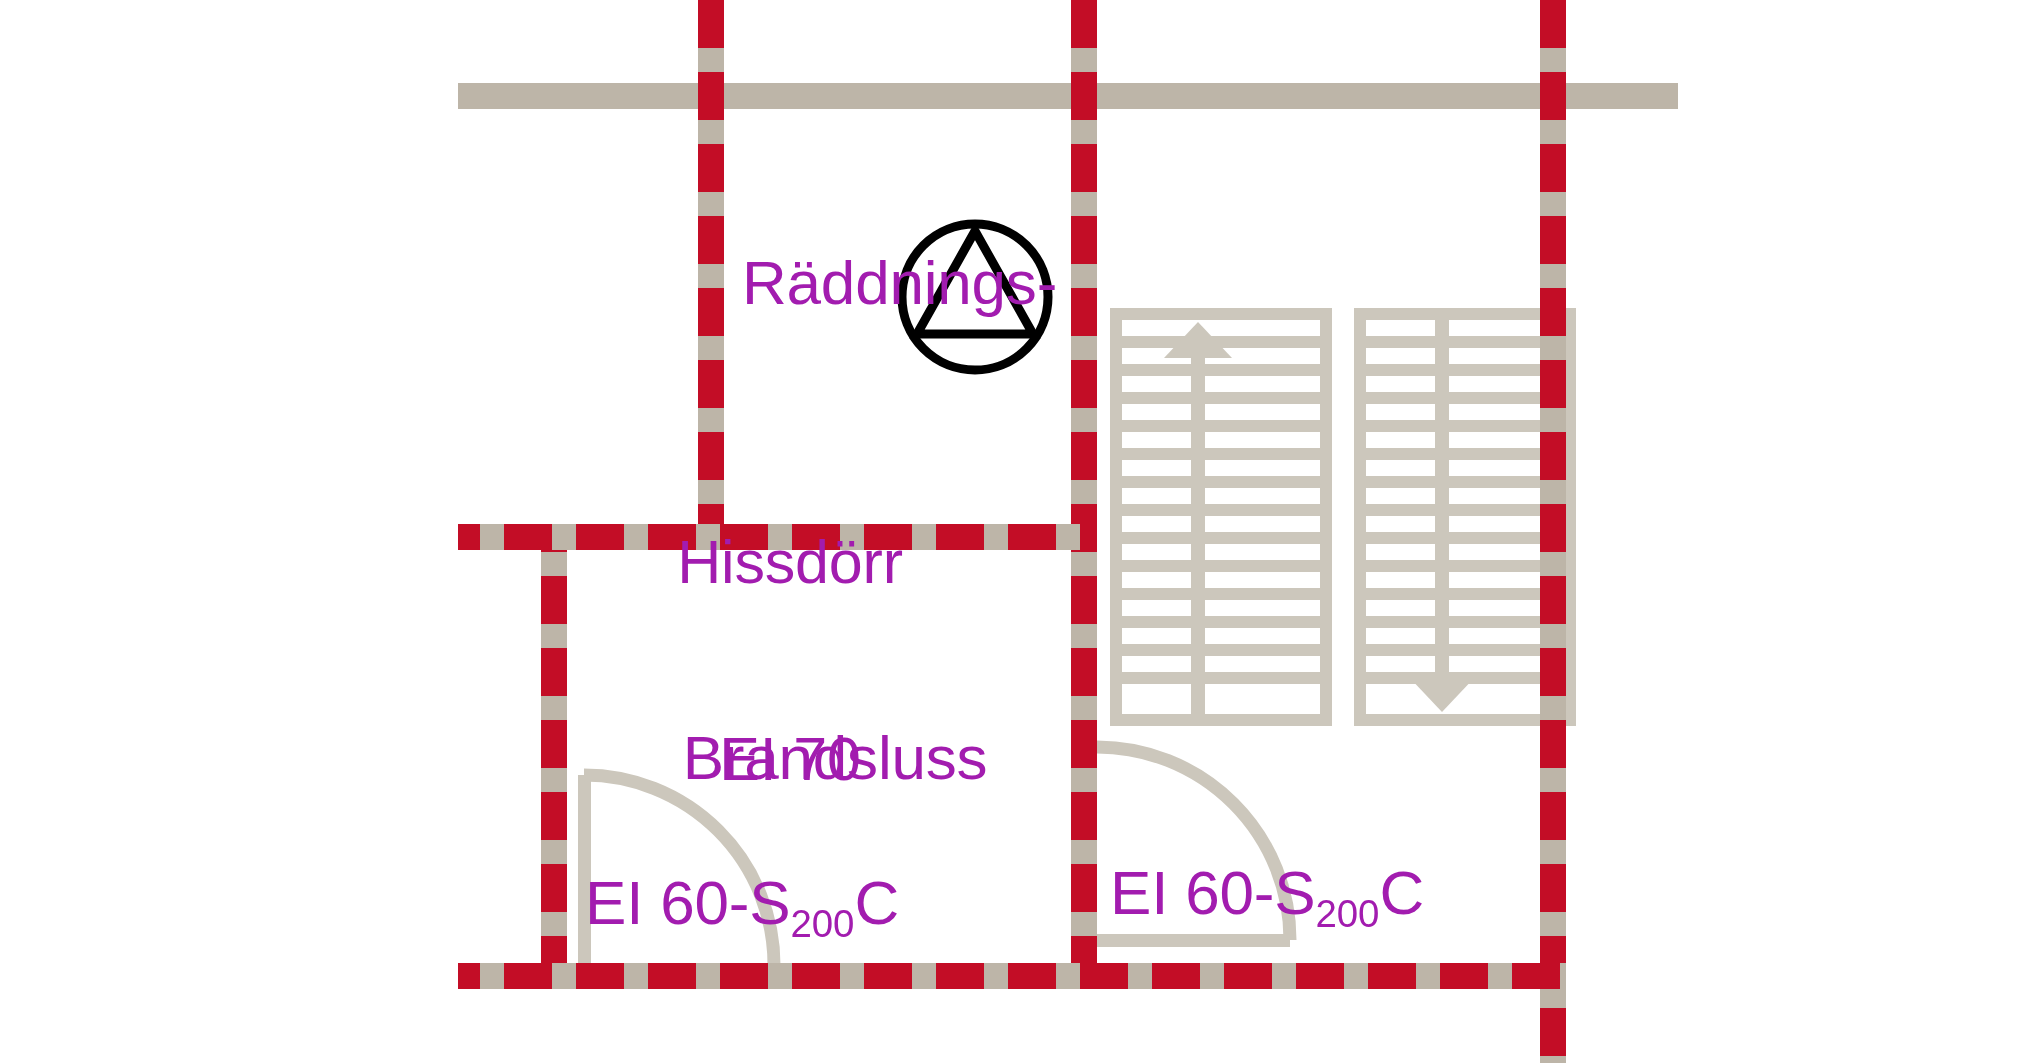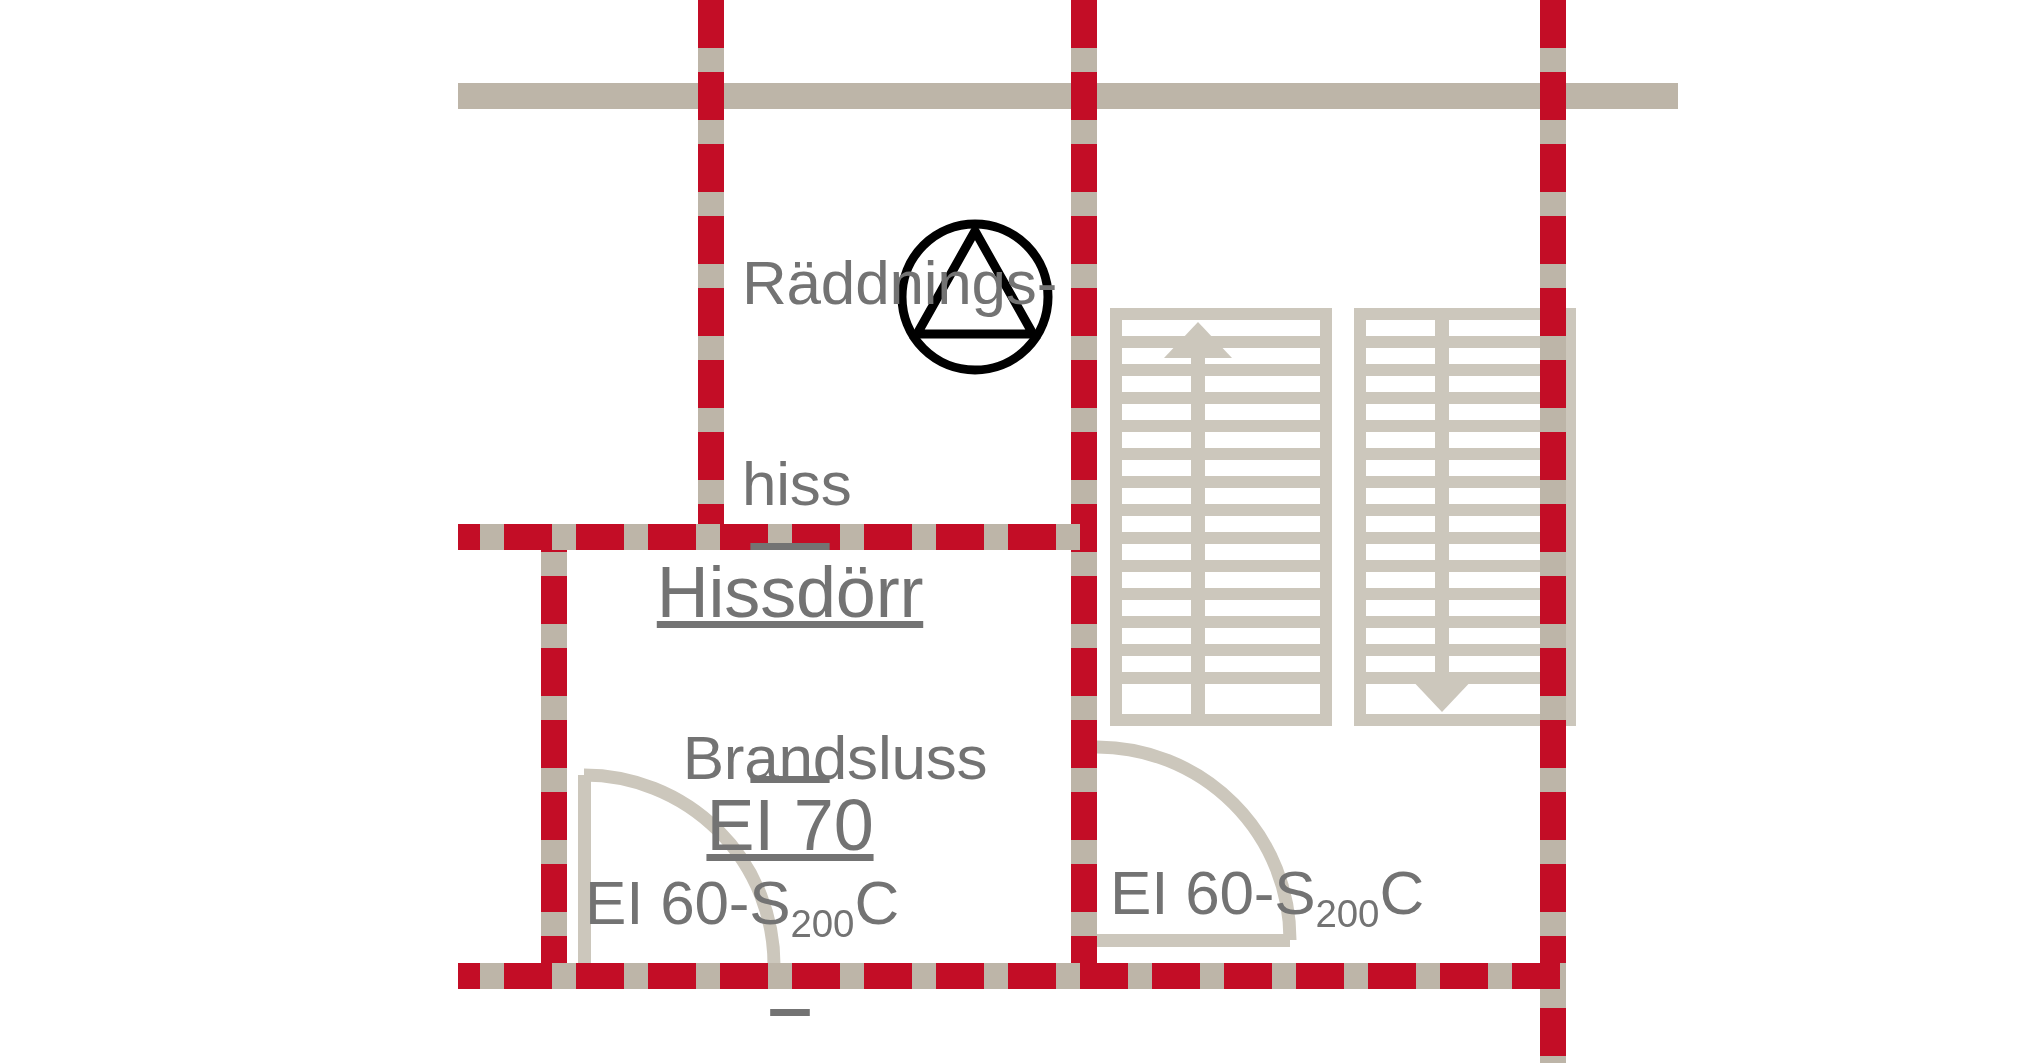--- a/index.html
+++ b/index.html
@@ -19,39 +19,38 @@
     overflow: hidden;
   }
   #plan svg {
     display: block;
     position: absolute;
     left: 0;
     top: 0;
   }
   .plan-label {
     position: absolute;
-    color: #737373;
+    color: #a21caf;
     font-family: "Liberation Sans", sans-serif;
     line-height: 1.08;
     white-space: pre;
     letter-spacing: -0.2px;
   }
   .label-raddningshiss {
     left: 742px;
     top: 116px;
     font-size: 62px;
     text-align: left;
   }
   .label-hissdorr {
     left: 790px;
     top: 398px;
-    font-size: 72px;
+    font-size: 61px;
     text-align: center;
     transform: translateX(-50%);
-    text-decoration: underline;
   }
   .label-brandsluss {
     left: 835px;
     top: 725px;
     font-size: 62px;
     text-align: left;
     transform: translateX(-50%);
   }
   .label-ei-left {
     left: 585px;
@@ -180,21 +179,20 @@
 
     <g>
       <circle cx="975" cy="297" r="73" fill="none" stroke="#000000" stroke-width="9"></circle>
       <polygon points="975,231 1033,334 917,334" fill="none" stroke="#000000" stroke-width="9" stroke-linejoin="miter"></polygon>
     </g>
 
   </svg>
 
   <div class="plan-label label-raddningshiss">
     <div>Räddnings-</div>
-    <div>hiss</div>
   </div>
 
   <div class="plan-label label-hissdorr">
     <div>Hissdörr</div>
     <div>EI 70</div>
   </div>
 
   <div class="plan-label label-brandsluss">Brandsluss</div>
 
   <div class="plan-label label-ei-left"><span>EI 60-S</span><span class="sub">200</span><span>C</span></div>

